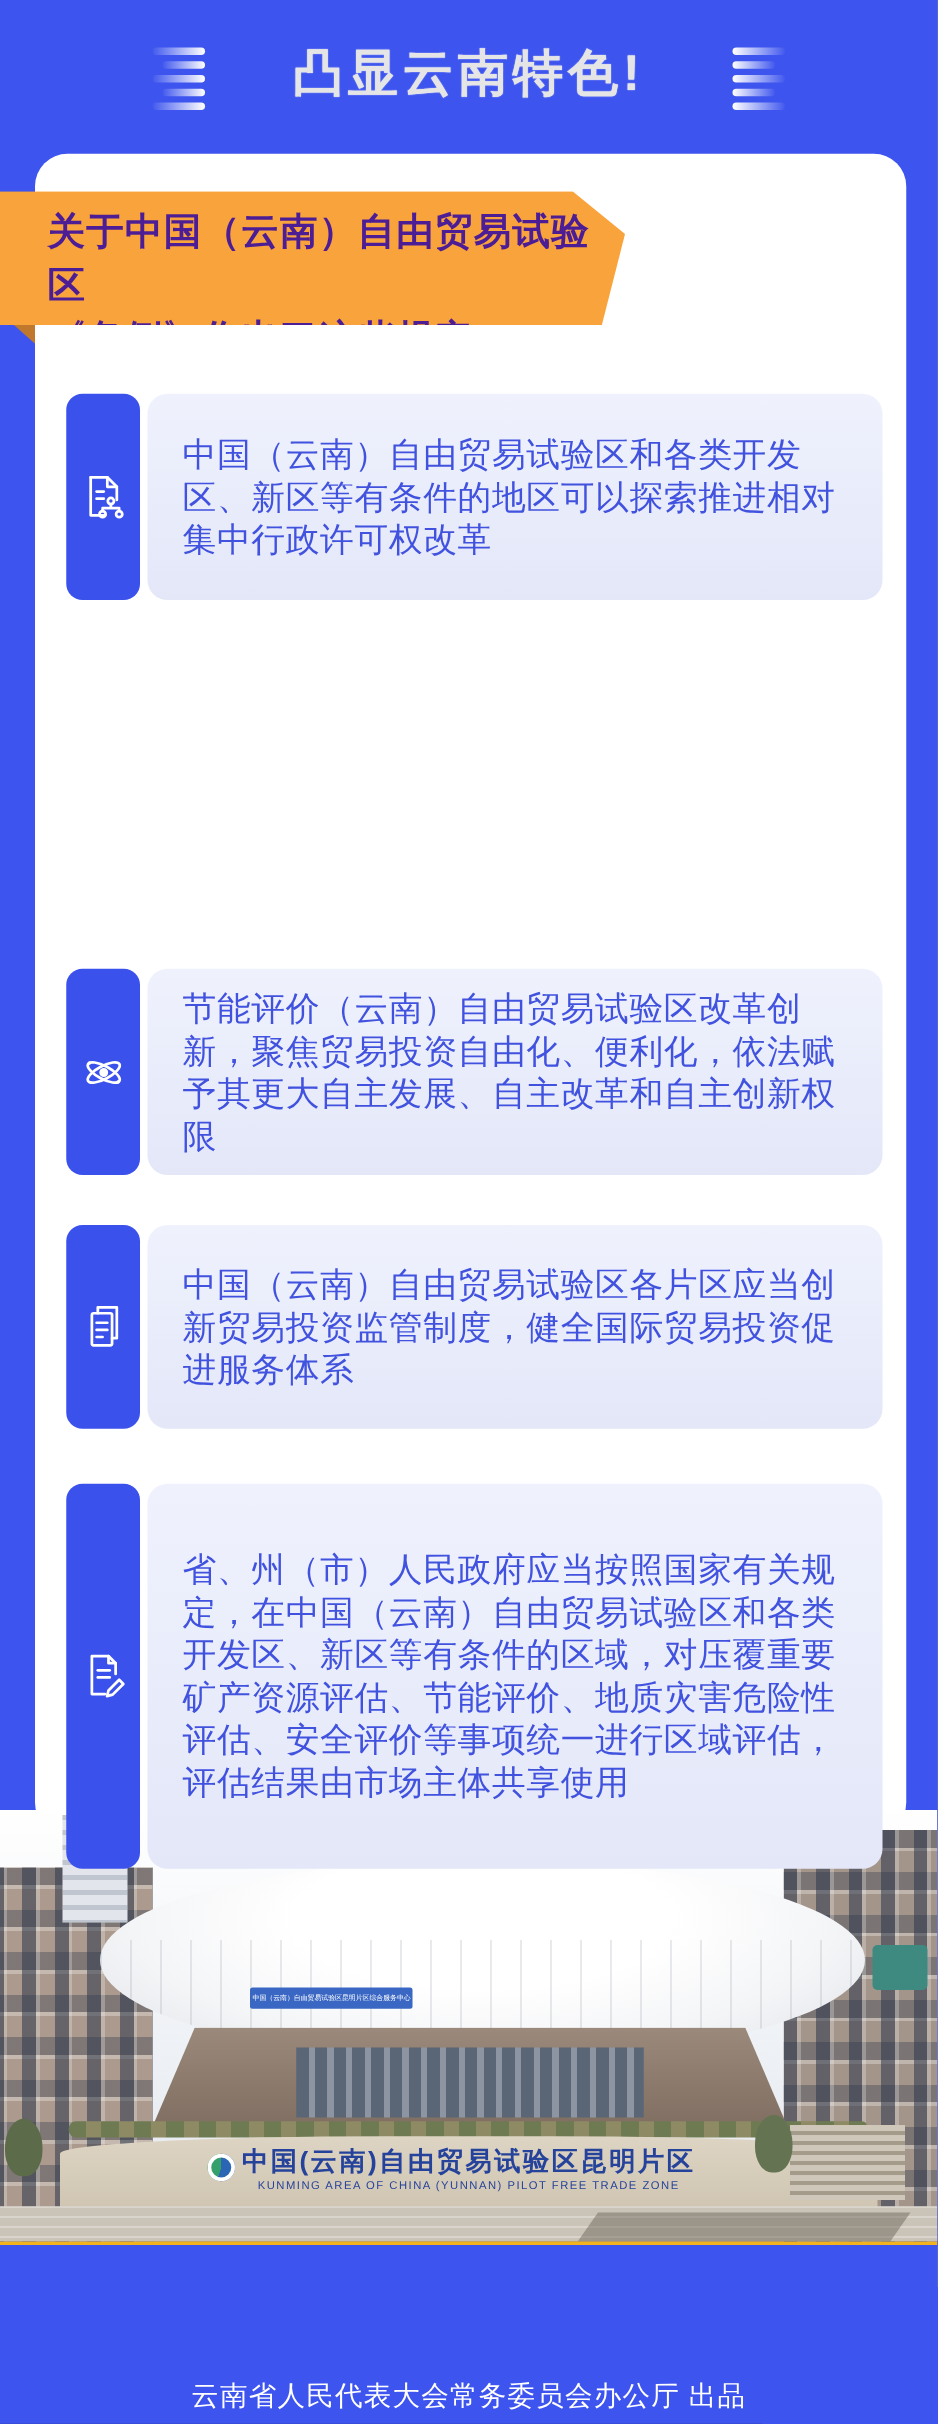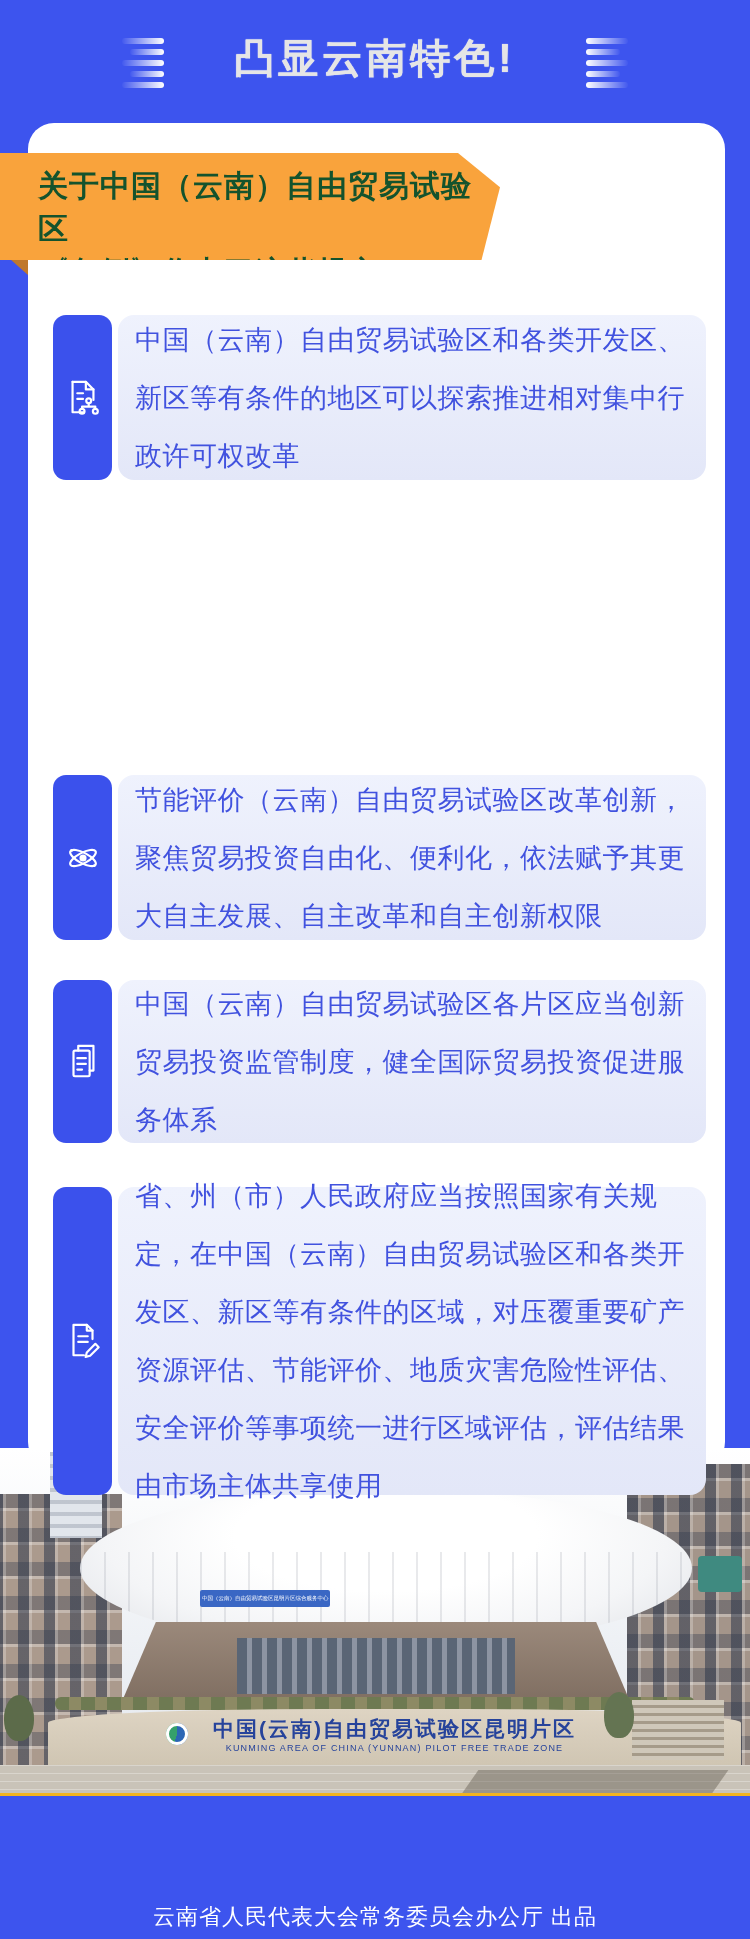--- a/index.html
+++ b/index.html
@@ -27,41 +27,41 @@
   .card{
     position:absolute;left:28px;top:123px;width:697px;height:1345px;
     background:#ffffff;border-radius:26px;
   }
   
   .ribbon{
     position:absolute;left:0;top:153px;width:500px;height:107px;
     background:#F9A33C;
     clip-path:polygon(0 0,91.6% 0,100% 32%,96.3% 100%,0 100%);
     box-sizing:border-box;padding:11px 0 0 38px;
-    color:#14532d;font-size:30px;font-weight:bold;line-height:43px;
+    color:#4c1d95;font-size:30px;font-weight:bold;line-height:43px;
     letter-spacing:1px;z-index:3;
   }
   .ribbon-fold{
     position:absolute;left:10px;top:259px;width:18px;height:16px;
     background:#C0782C;clip-path:polygon(0 0,100% 0,100% 100%);z-index:2;
   }
   
   .item{position:absolute;left:53px;width:653px;z-index:3;}
   .tile{
     position:absolute;left:0;top:0;width:59px;height:100%;
     background:#3B51EC;border-radius:13px;
     display:flex;align-items:center;justify-content:center;
   }
   .tile svg{width:38px;height:42px;}
   .bubble{
     position:absolute;left:65px;top:0;width:588px;height:100%;
     background:linear-gradient(180deg,#EFF2FD 0%,#E3E7F8 100%);
-    border-radius:16px;box-sizing:border-box;padding:6px 17px;
+    border-radius:16px;box-sizing:border-box;padding:6px 28px;
     display:flex;align-items:center;
-    color:#4152DF;font-size:27px;line-height:58px;letter-spacing:0.5px;
+    color:#4152DF;font-size:27px;line-height:34px;letter-spacing:0.5px;
   }
   .i1{top:315px;height:165px;}
   .i2{top:520px;height:213px;}
   .i3{top:775px;height:165px;}
   .i4{top:980px;height:163px;}
   .i5{top:1187px;height:308px;}
   
   .photo{
     position:absolute;left:0;top:1448px;width:750px;height:345px;
     background:linear-gradient(180deg,#ffffff 0%,#eef1f5 55%,#e3e6ec 100%);
@@ -104,21 +104,20 @@
   .mini-banner span{
     position:absolute;left:2px;top:0;color:#ffffff;font-size:10px;line-height:17px;
     white-space:nowrap;transform:scale(0.55);transform-origin:left center;
   }
   .hedge{left:55px;top:249px;width:640px;height:13px;border-radius:6px;
     background:repeating-linear-gradient(90deg,#6e7a52 0 14px,#8d8a64 14px 26px);}
   .wall{
     left:48px;top:261px;width:654px;height:58px;
     background:linear-gradient(180deg,#ded4c3,#cfc5b2);
     border-radius:40% 40% 0 0/14px 14px 0 0;
-    padding-left:39px;
   }
   .wall-logo{
     left:118px;top:14px;width:22px;height:22px;border-radius:50%;
     background:conic-gradient(#2b66b5 0 55%,#35a06b 55% 100%);
     box-shadow:inset 0 0 0 3px #ffffff;
   }
   .wall-cn{
     left:0;top:6px;width:100%;text-align:center;
     color:#26439B;font-size:21px;font-weight:bold;letter-spacing:2px;
   }

